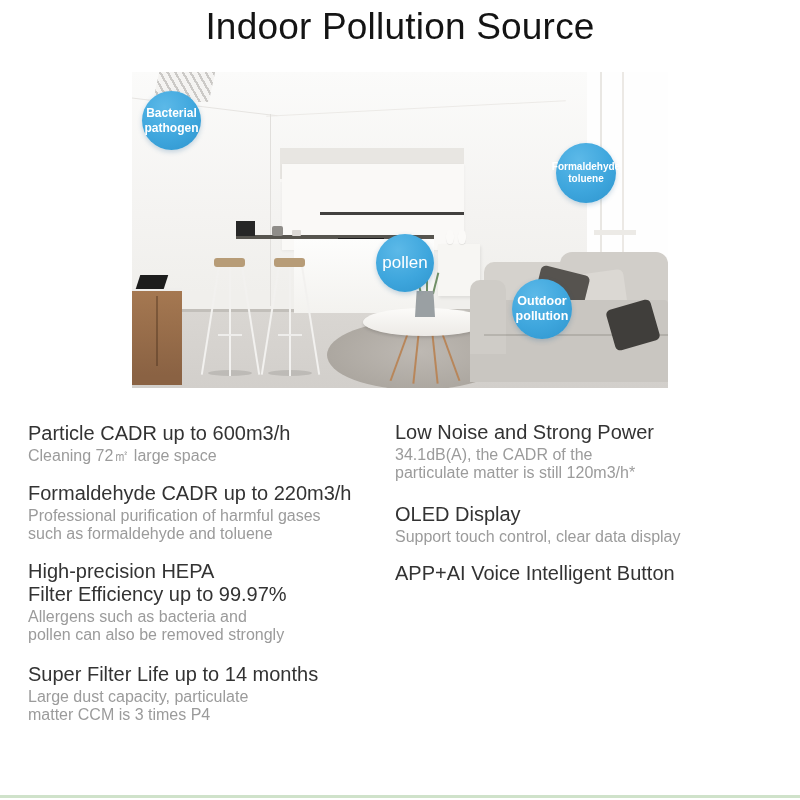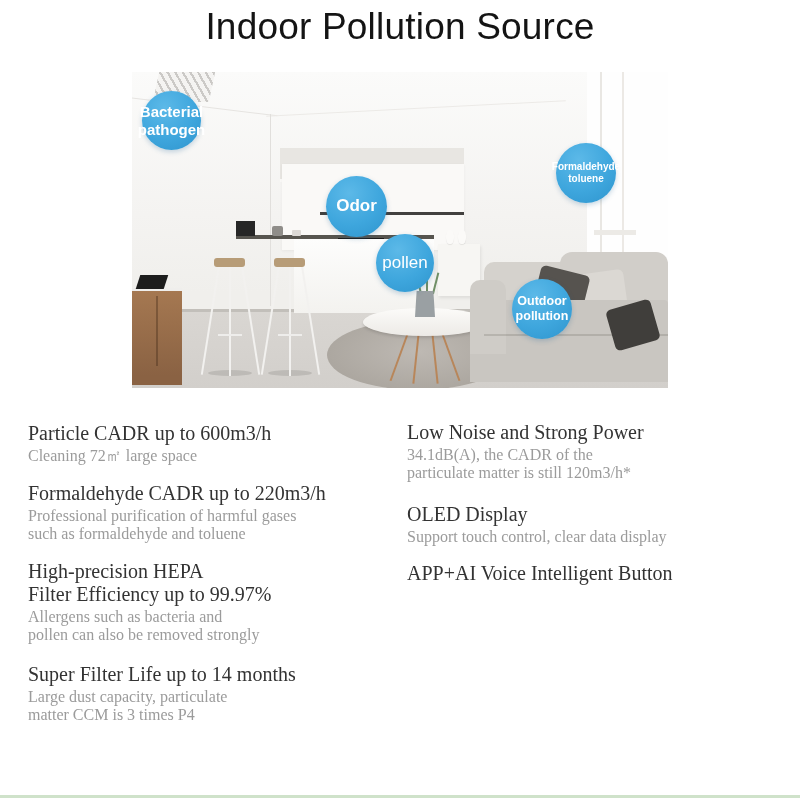--- a/index.html
+++ b/index.html
@@ -77,35 +77,35 @@
   .window-frame2{ left:490px; top:0; width:2px; height:198px; background:#ece9e5; }
   .window-handle{ left:462px; top:158px; width:42px; height:5px; background:#eceae6; }
 
   
   .bubble{
     border-radius:50%; display:flex; align-items:center; justify-content:center;
     text-align:center; color:#ffffff; white-space:pre-line; line-height:1.18;
     background:radial-gradient(circle at 38% 28%, #5cb9e8 0%, #3ea6dd 55%, #2e94cd 100%);
     box-shadow:0 2px 5px rgba(30,100,150,.25); z-index:10; font-weight:600;
   }
-  .bubble-bacterial{ left:10px;  top:19px;  width:59px; height:59px; font-size:15px; }
+  .bubble-bacterial{ left:10px;  top:19px;  width:59px; height:59px; font-size:12px; }
   .bubble-odor{      left:194px; top:104px; width:61px; height:61px; font-size:17px; }
   .bubble-pollen{    left:244px; top:162px; width:58px; height:58px; font-size:17px; font-weight:400; }
   .bubble-formaldehyde{ left:424px; top:71px; width:60px; height:60px; font-size:10px; }
   .bubble-outdoor{   left:380px; top:207px; width:60px; height:60px; font-size:12.5px; }
 
   
   .col{ position:absolute; top:405px; }
   .col-left{ left:28px;  width:360px; }
   .col-right{ left:395px; width:380px; }
   .col-header{ font-size:17px; font-weight:700; color:#1c1c1c; line-height:20px; }
-  .feature{ margin-top:17px;font-family:Liberation Serif, serif; }
+  .feature{ margin-top:17px; }
   .feature-title{ font-size:20px; font-weight:400; color:#333333; line-height:23px; white-space:pre-line; }
   .feature-desc{ font-size:16px; color:#9b9b9b; line-height:18px; margin-top:2px; white-space:pre-line; }
-  .col-right .feature{ margin-top:16px;margin-left:12px; }
+  .col-right .feature{ margin-top:16px; }
   .col-right .feature.gap-lg{ margin-top:21px; }
   .col-left .feature.gap-lg{ margin-top:19px; }
 
   
   .bottom-line{ position:absolute; left:0; bottom:2px; width:800px; height:3px; background:#cfe2ca; }
 </style>
 </head>
 <body>
 
 <div class="page-title">Indoor Pollution Source</div>
@@ -171,21 +171,20 @@
   <div class="sofa-back2"></div>
   <div class="pillow-grey"></div>
   <div class="pillow-dark1"></div>
   <div class="sofa-base"></div>
   <div class="sofa-arm"></div>
   <div class="sofa-seam"></div>
   <div class="pillow-dark2"></div>
 
   <div class="bubble bubble-bacterial">Bacterial
 pathogen</div>
-  <div class="bubble bubble-odor">Odor</div>
   <div class="bubble bubble-pollen">pollen</div>
   <div class="bubble bubble-formaldehyde">Formaldehyde
 toluene</div>
   <div class="bubble bubble-outdoor">Outdoor
 pollution</div>
 </div>
 
 <div class="col col-left">
 
   <div class="feature">

